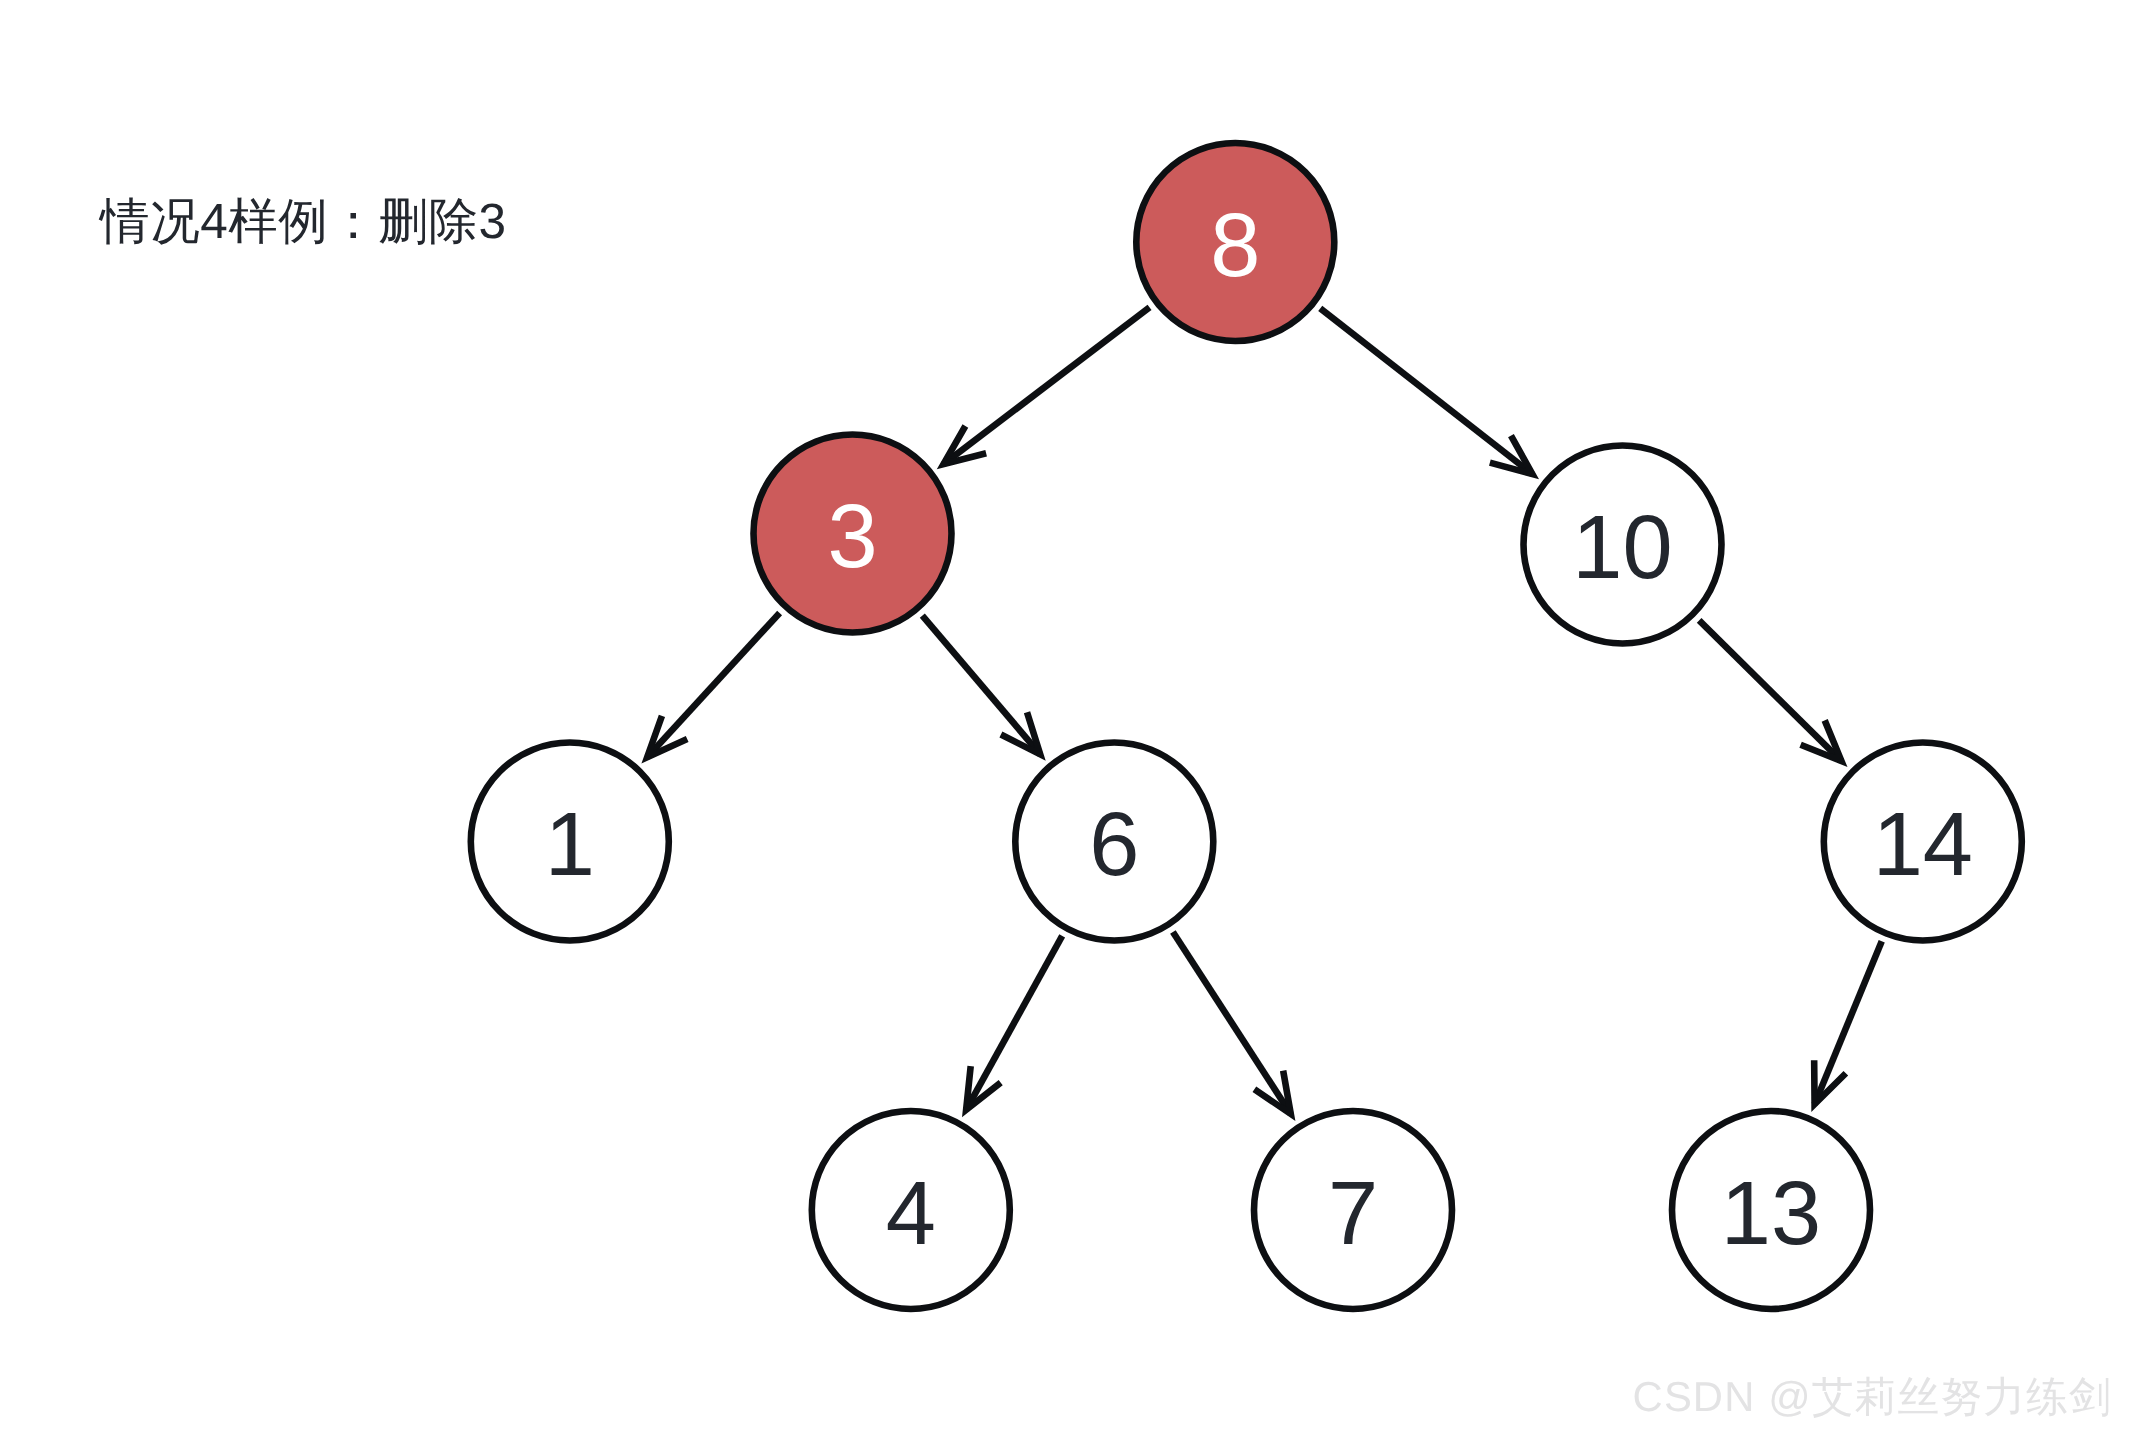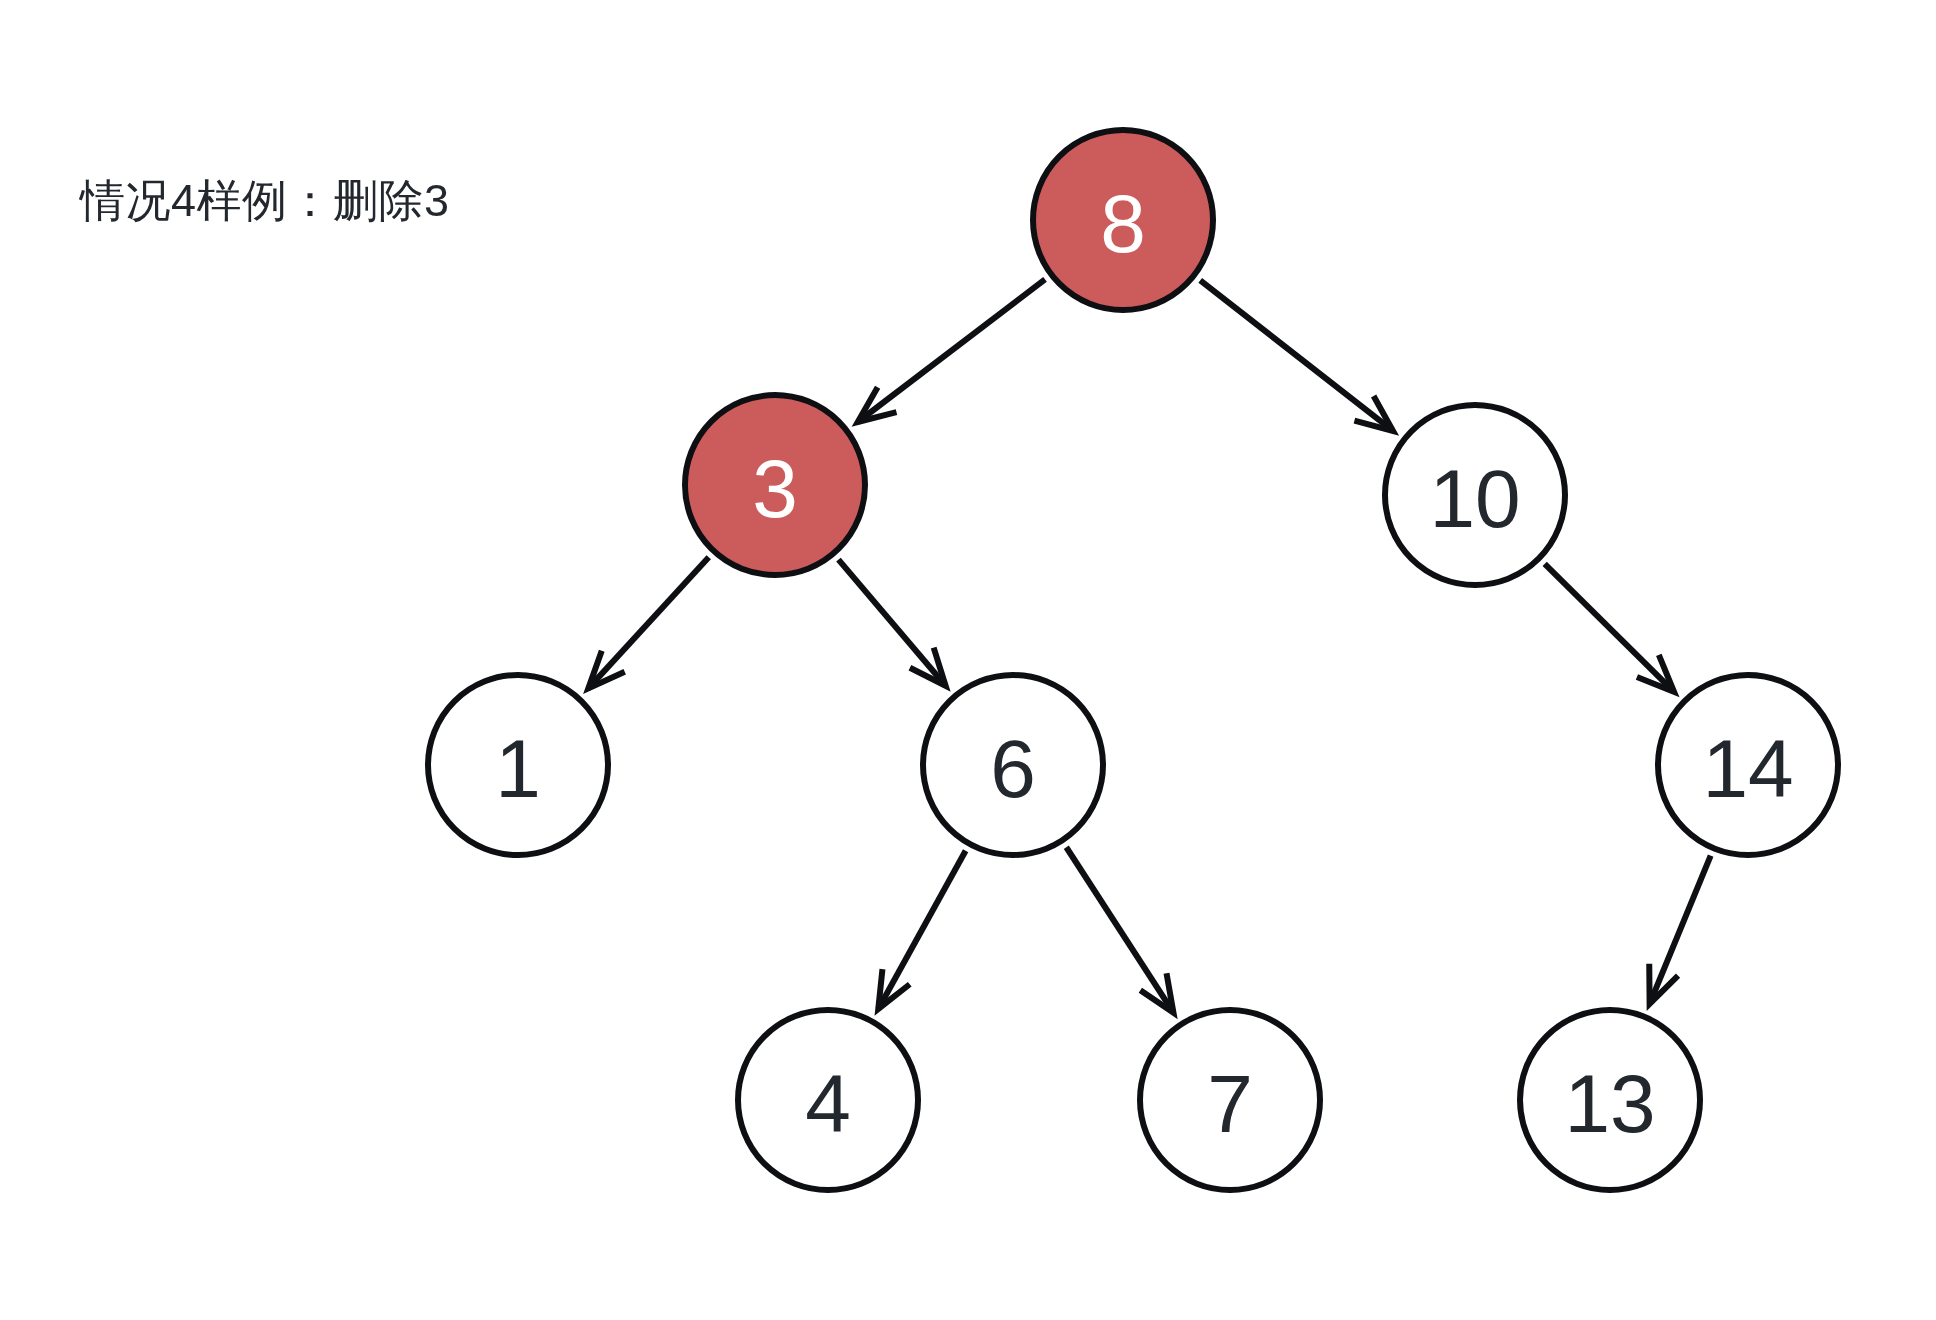--- a/index.html
+++ b/index.html
@@ -27,21 +27,21 @@
     position: absolute;
     left: 0;
     top: 0;
     width: 1936px;
     height: 1320px;
     display: block;
   }
 
   .caption-block {
     position: absolute;
-    left: 80px;
+    left: 91px;
     top: 178px;
     line-height: 1.0;
     text-align: right;
   }
   .caption-line {
     font-family: "Liberation Sans", "DejaVu Sans", sans-serif;
     font-size: 45px;
     color: #23272e;
     letter-spacing: 0.5px;
     white-space: nowrap;
@@ -152,14 +152,15 @@
           <circle cx="1610" cy="1100" r="90" class="node-circle"></circle>
           <text x="1610" y="1103" class="node-label">13</text>
         </g>
       </g>
     </svg>
 
   <div class="caption-block">
     <div class="caption-line">情况4样例：删除3</div>
   </div>
 
+  <div class="watermark">CSDN @艾莉丝努力练剑</div>
 
 </div>
 
 </body></html>

